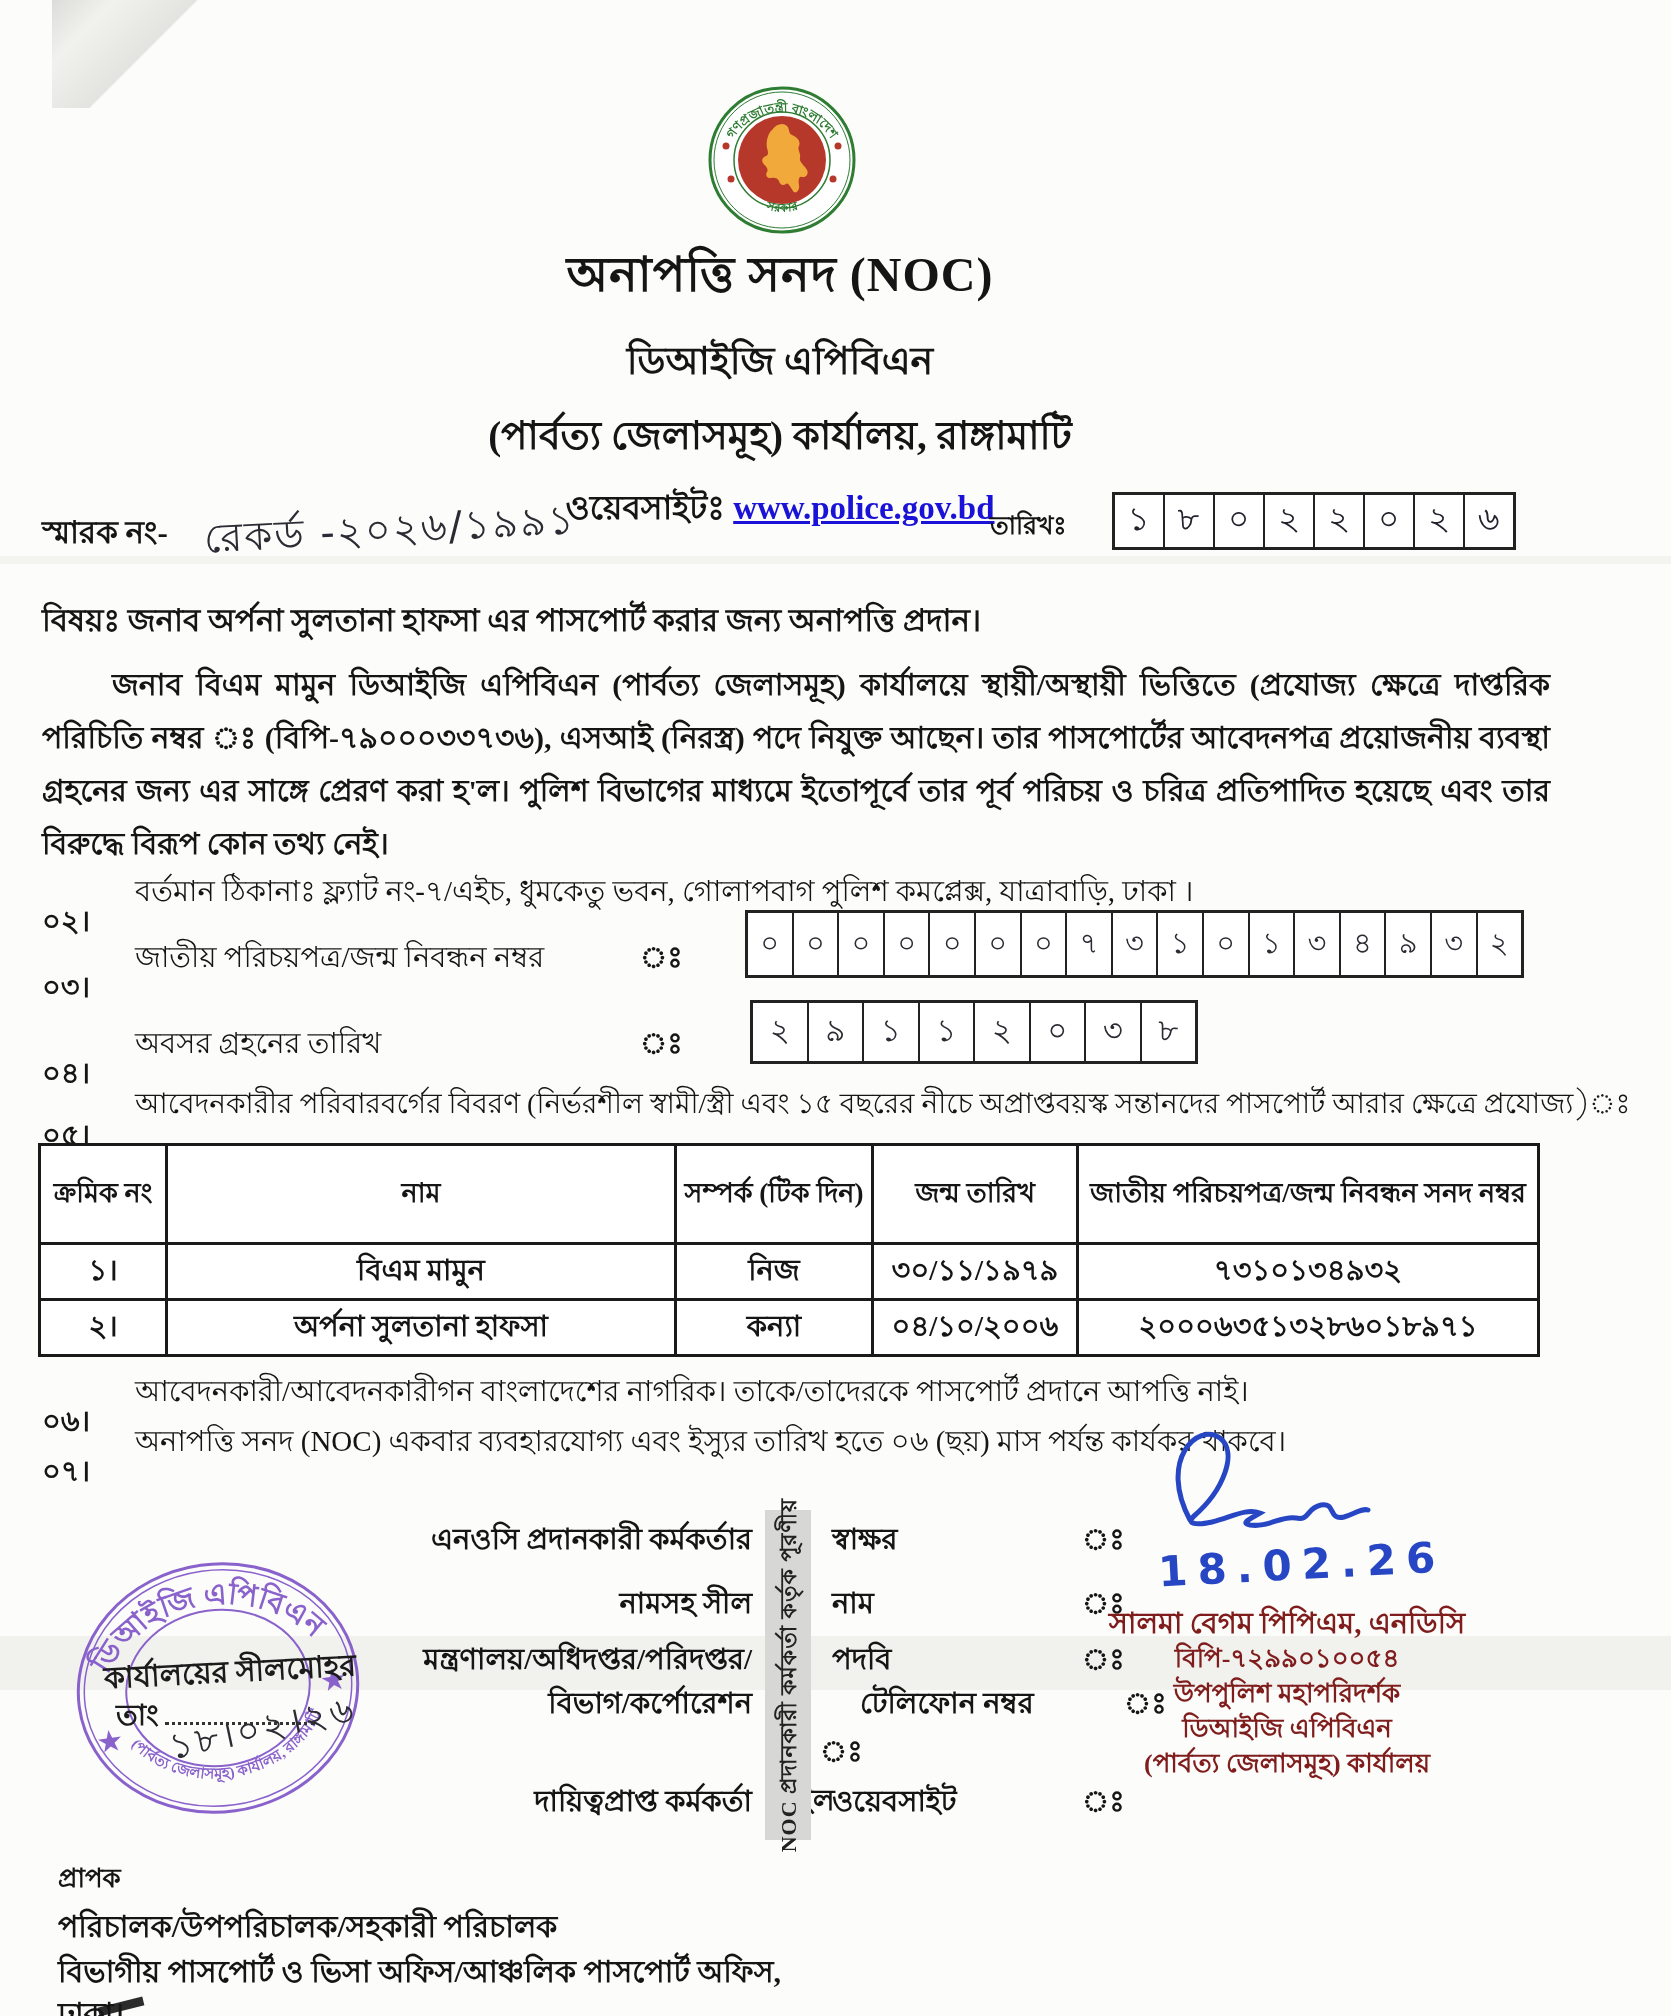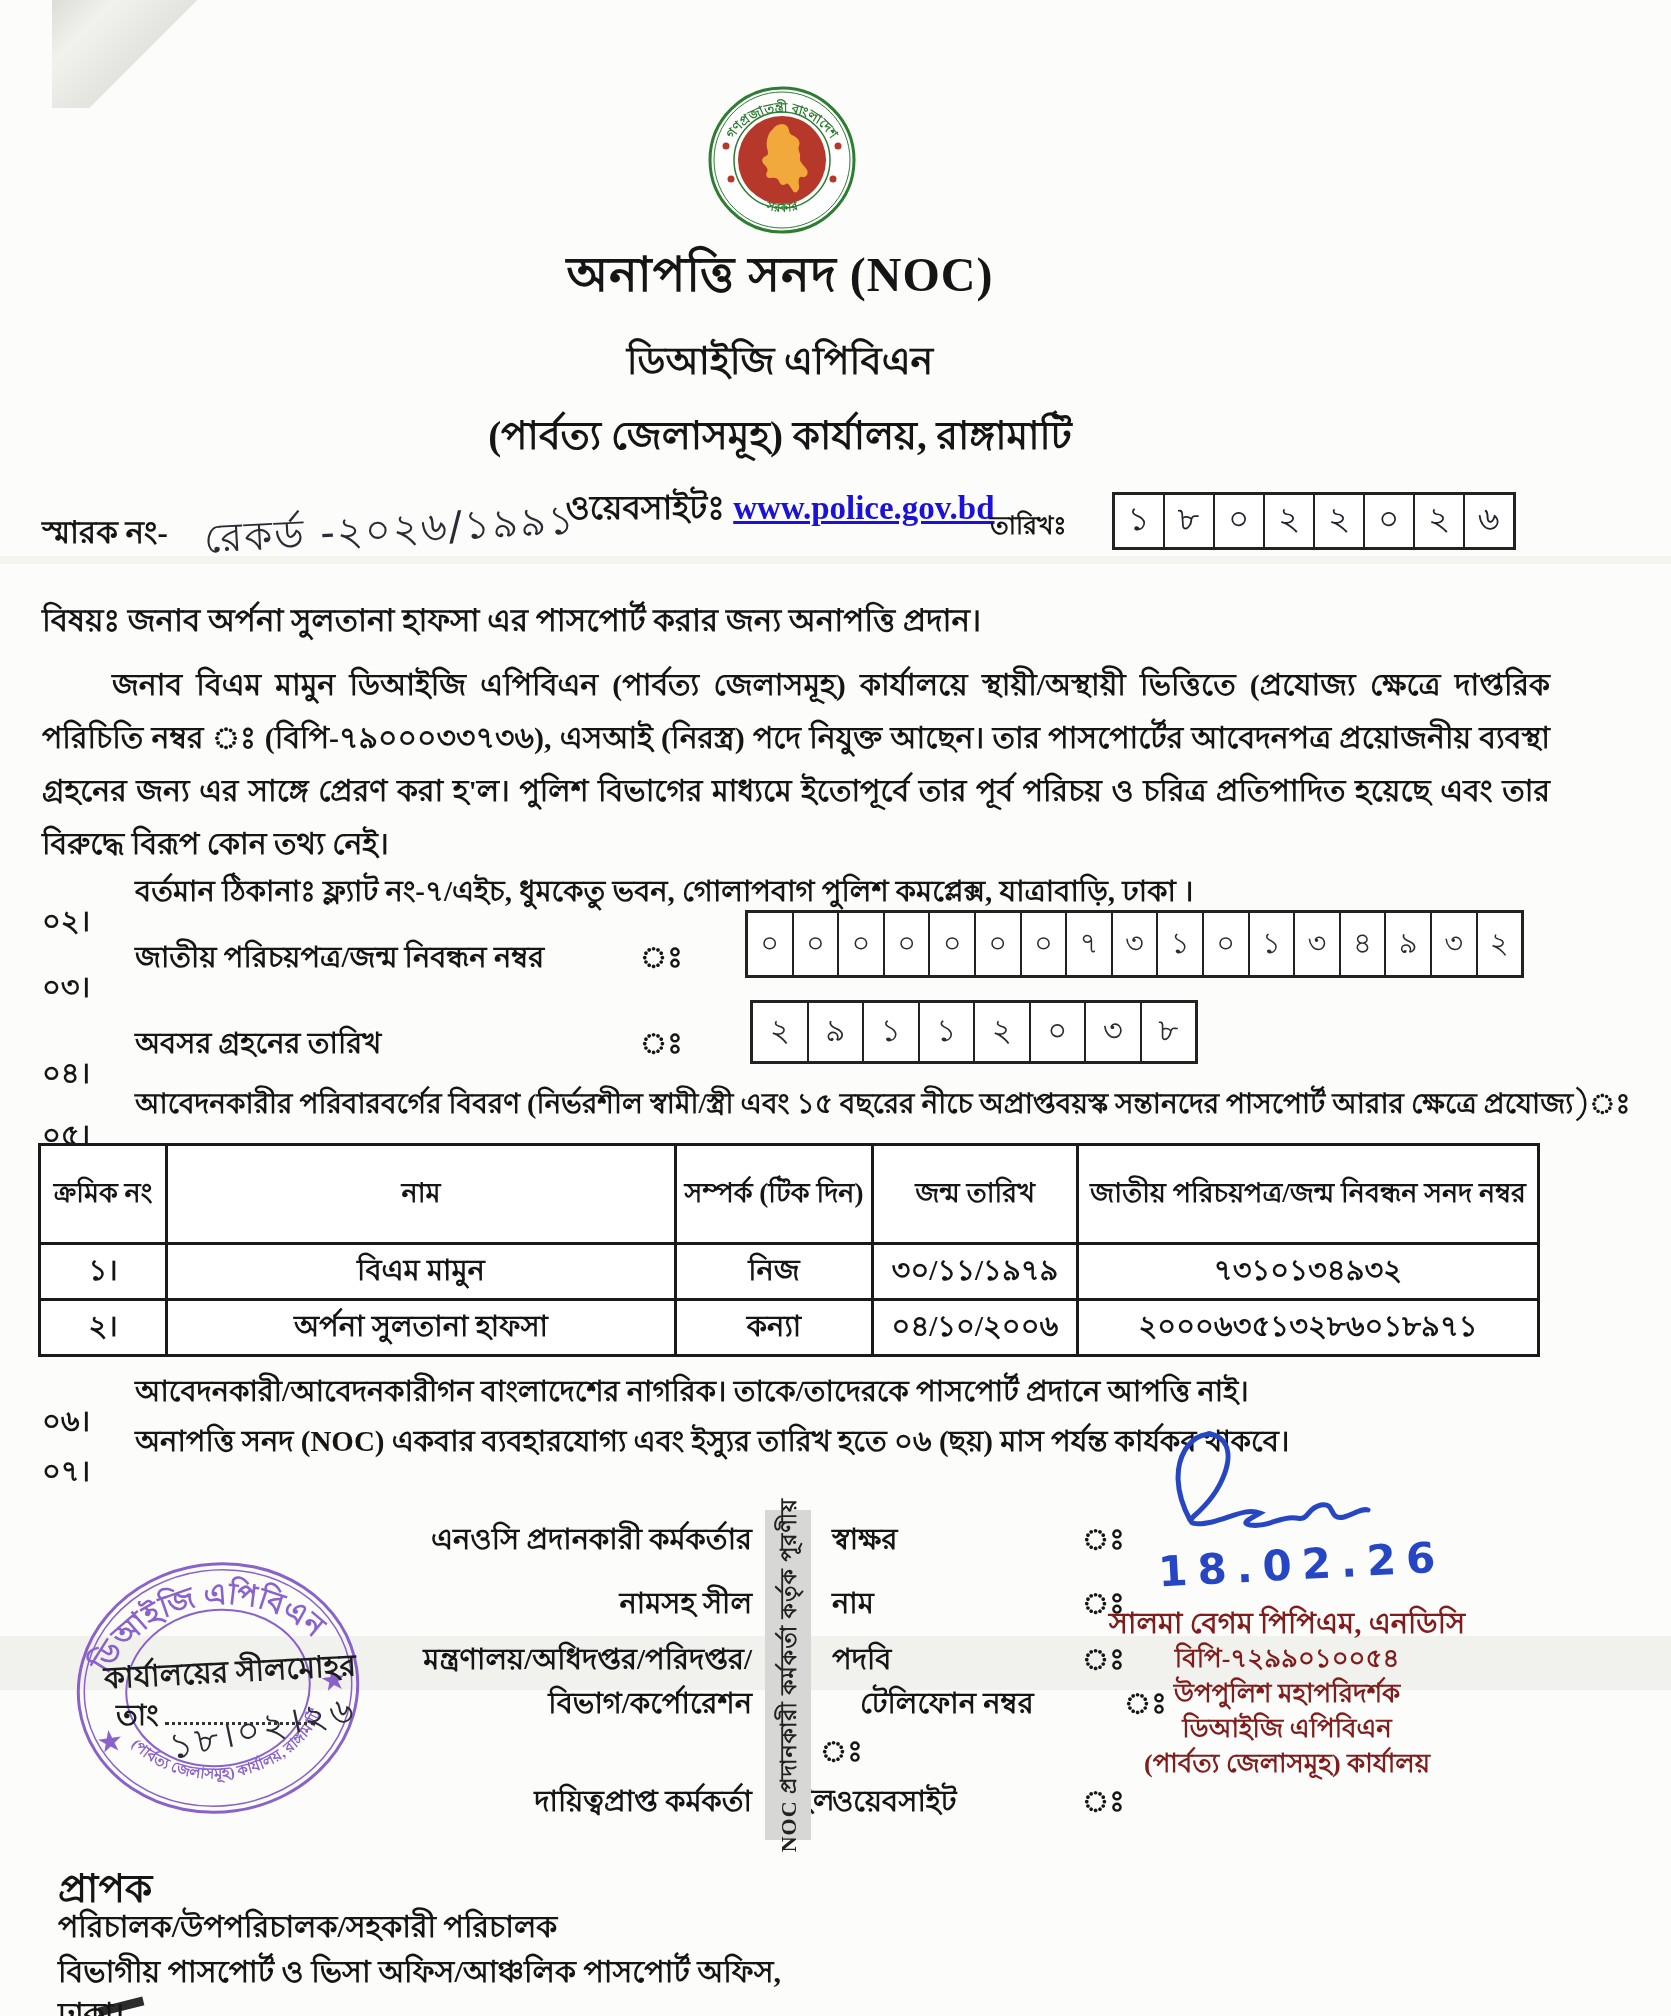--- a/index.html
+++ b/index.html
@@ -38,21 +38,21 @@
   .cell:last-child{border-right:none;}
   .datecell{width:48px;height:52px;font-size:33px;color:#23232e;}
   .datecell span{display:inline-block;transform:rotate(-4deg);}
 
   
   .subject{left:42px;top:596px;font-size:31px;font-weight:bold;white-space:nowrap;}
   .para{left:42px;top:658px;width:1508px;font-size:30px;font-weight:bold;line-height:53px;text-align:justify;text-indent:70px;}
 
   
   .itemno{position:absolute;left:42px;font-size:29px;font-weight:bold;margin-top:30px;}
-  .itemtext{position:absolute;left:135px;font-size:29px;font-weight:bold;white-space:nowrap;}
+  .itemtext{position:absolute;left:135px;font-size:29px;font-weight:normal;white-space:nowrap;}
   .colon{position:absolute;left:640px;font-size:29px;font-weight:bold;}
   .nidboxes{left:745px;top:910px;}
   .nidcell{width:43.6px;height:62px;font-size:29px;}
   .retboxes{left:750px;top:1000px;}
   .retcell{width:53.5px;height:58px;font-size:31px;}
 
   
   .famtable{position:absolute;left:38px;top:1143px;border-collapse:collapse;table-layout:fixed;background:#fff;}
   .famtable th,.famtable td{border:3px solid #1a1a1a;text-align:center;vertical-align:middle;padding:2px 6px;}
   .famtable th{font-size:27px;font-weight:bold;height:92px;}
@@ -78,21 +78,21 @@
   .stampblock .s0{font-size:29px;}
 
   
   .seal{left:68px;top:1556px;width:300px;height:264px;transform:rotate(-8deg);opacity:.92;}
   .seal-label{left:104px;top:1648px;font-size:30px;font-weight:bold;color:#1b1b1b;transform:rotate(-3deg);z-index:5;}
   .seal-tang{left:116px;top:1692px;font-size:29px;font-weight:bold;color:#1b1b1b;z-index:5;}
   .seal-tang .dots{display:inline-block;width:150px;border-bottom:3px dotted #333;height:20px;margin-left:6px;}
   .seal-date{left:168px;top:1700px;font-size:36px;transform:rotate(-12deg);z-index:6;letter-spacing:3px;}
 
   
-  .recip-title{left:58px;top:1858px;font-size:39px;font-weight:bold;}
+  .recip-title{left:58px;top:1858px;font-size:26px;font-weight:bold;}
   .recip1{left:58px;top:1903px;font-size:30px;font-weight:bold;white-space:nowrap;}
   .recip2{left:58px;top:1948px;font-size:30px;font-weight:bold;white-space:nowrap;}
   .recip3{left:58px;top:1990px;font-size:30px;font-weight:bold;white-space:nowrap;}
 </style>
 </head>
 <body>
 
 <div class="page">
 
   <div class="fold"></div>

